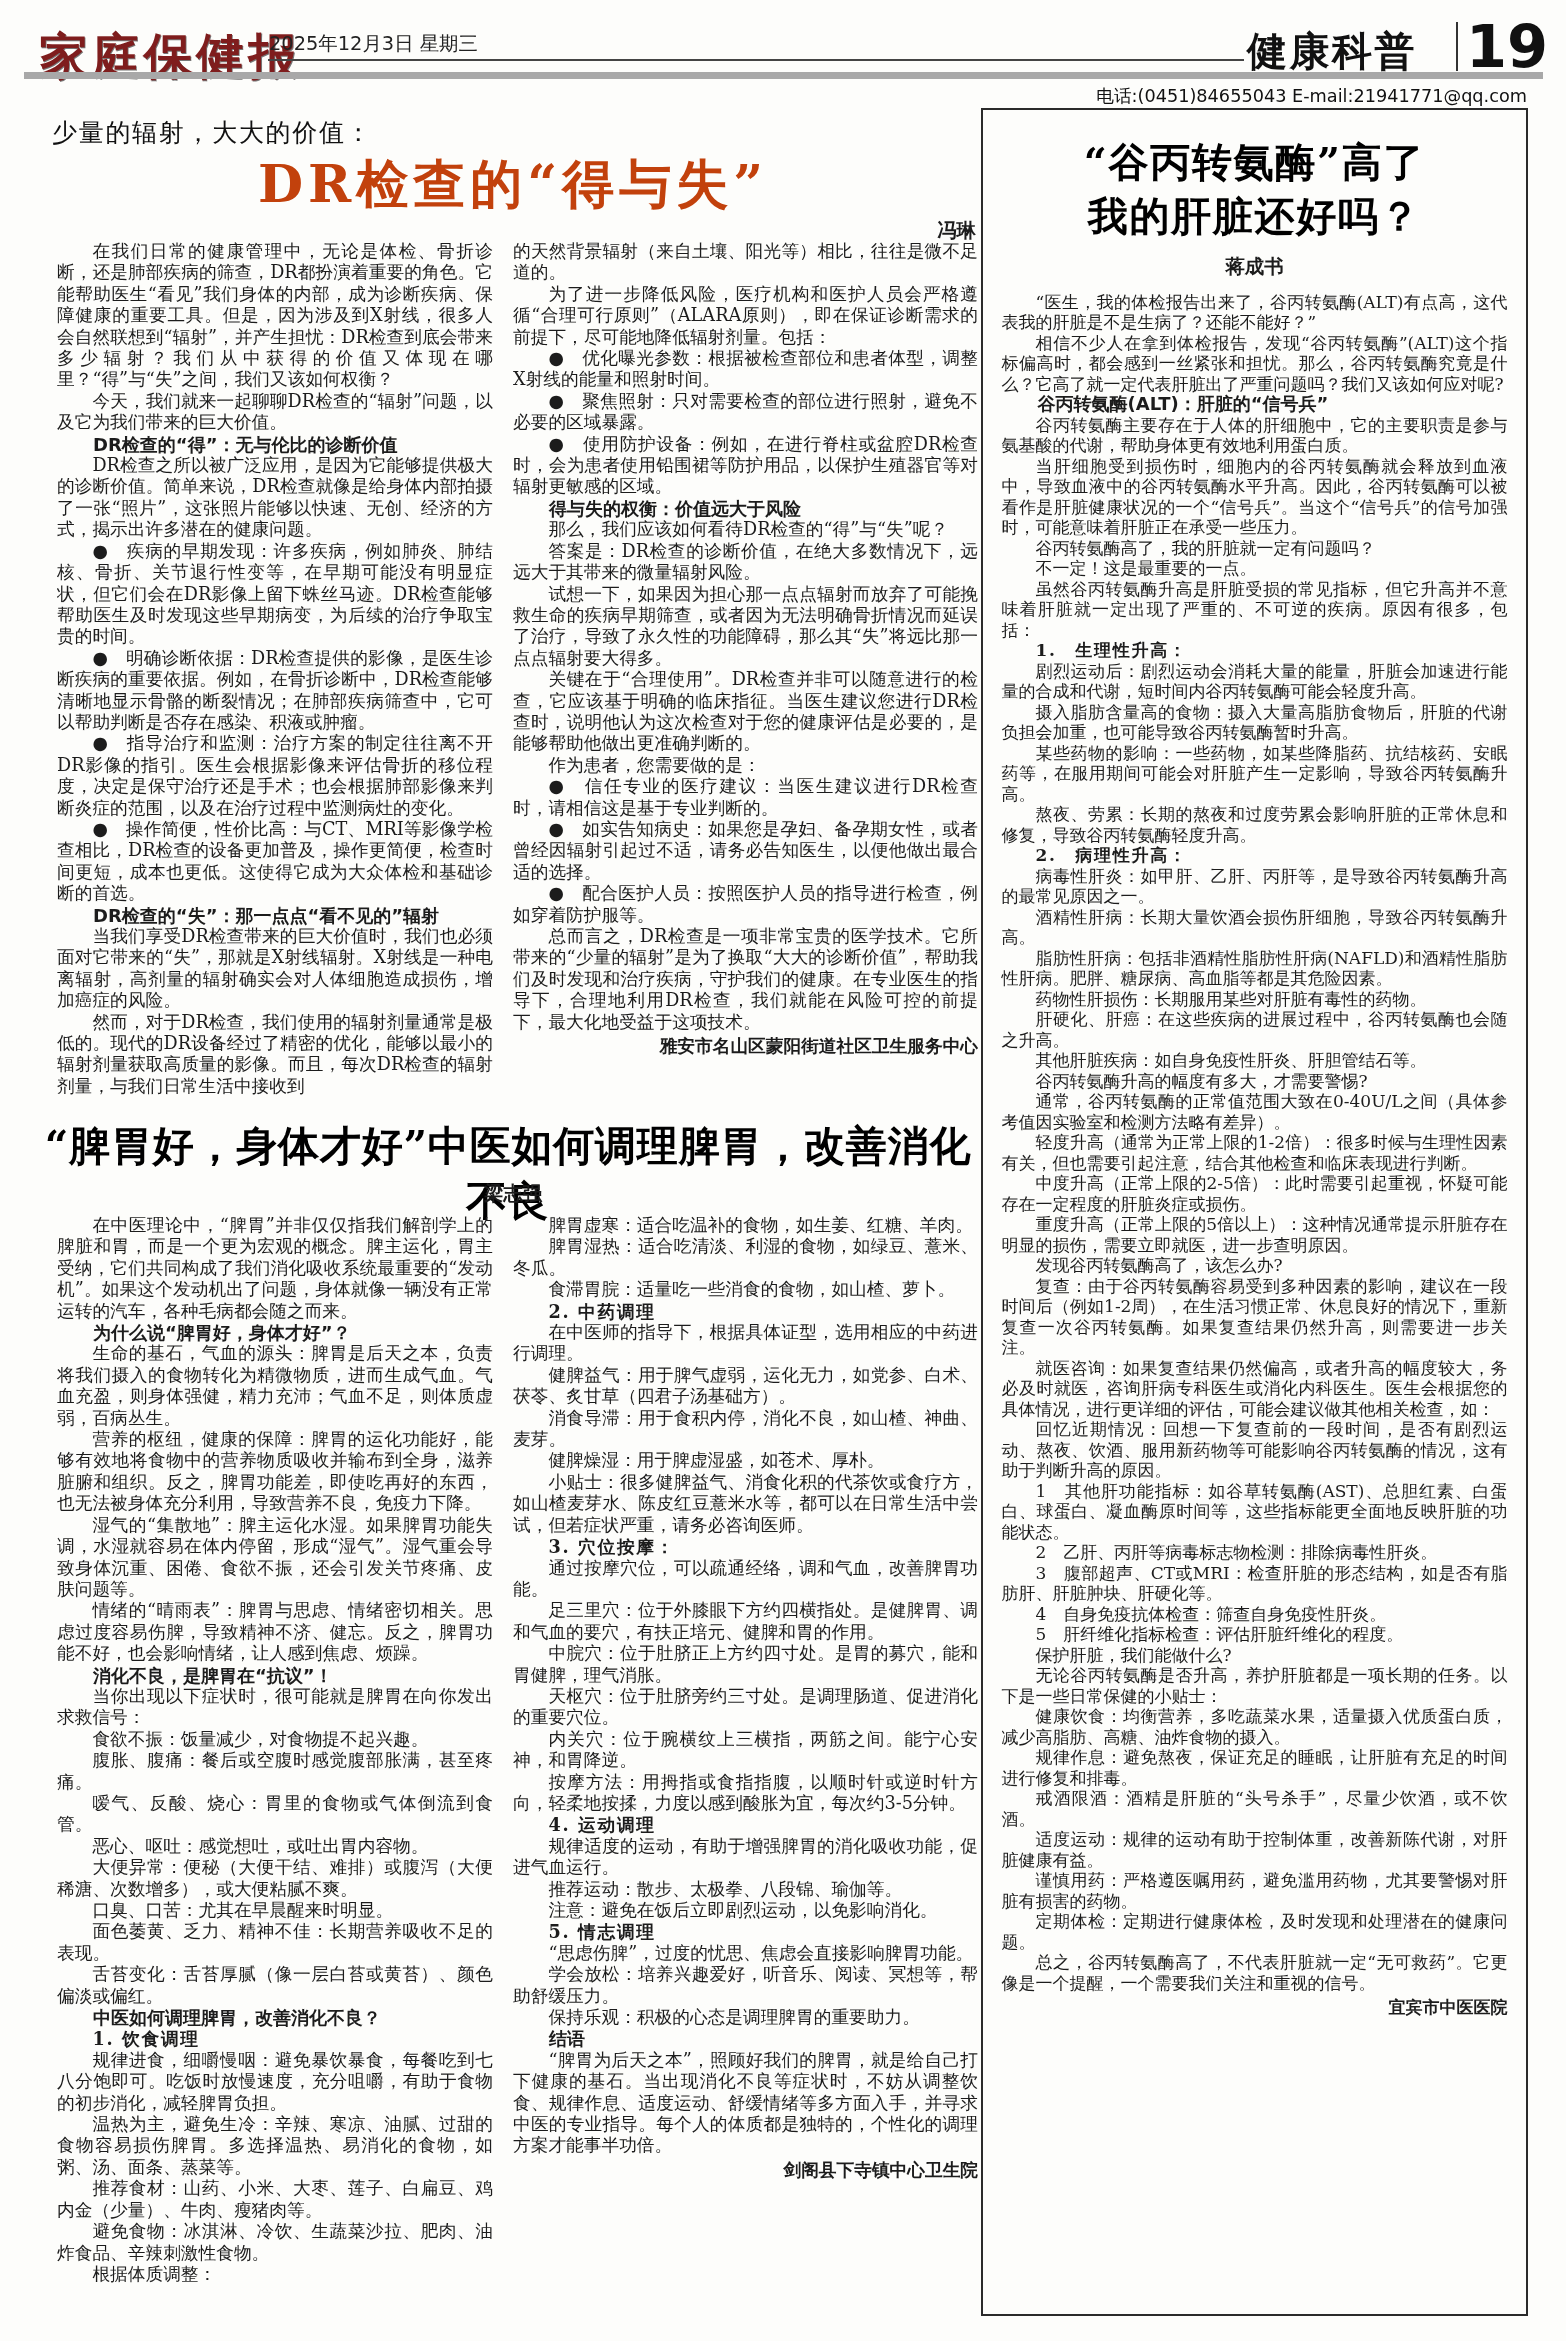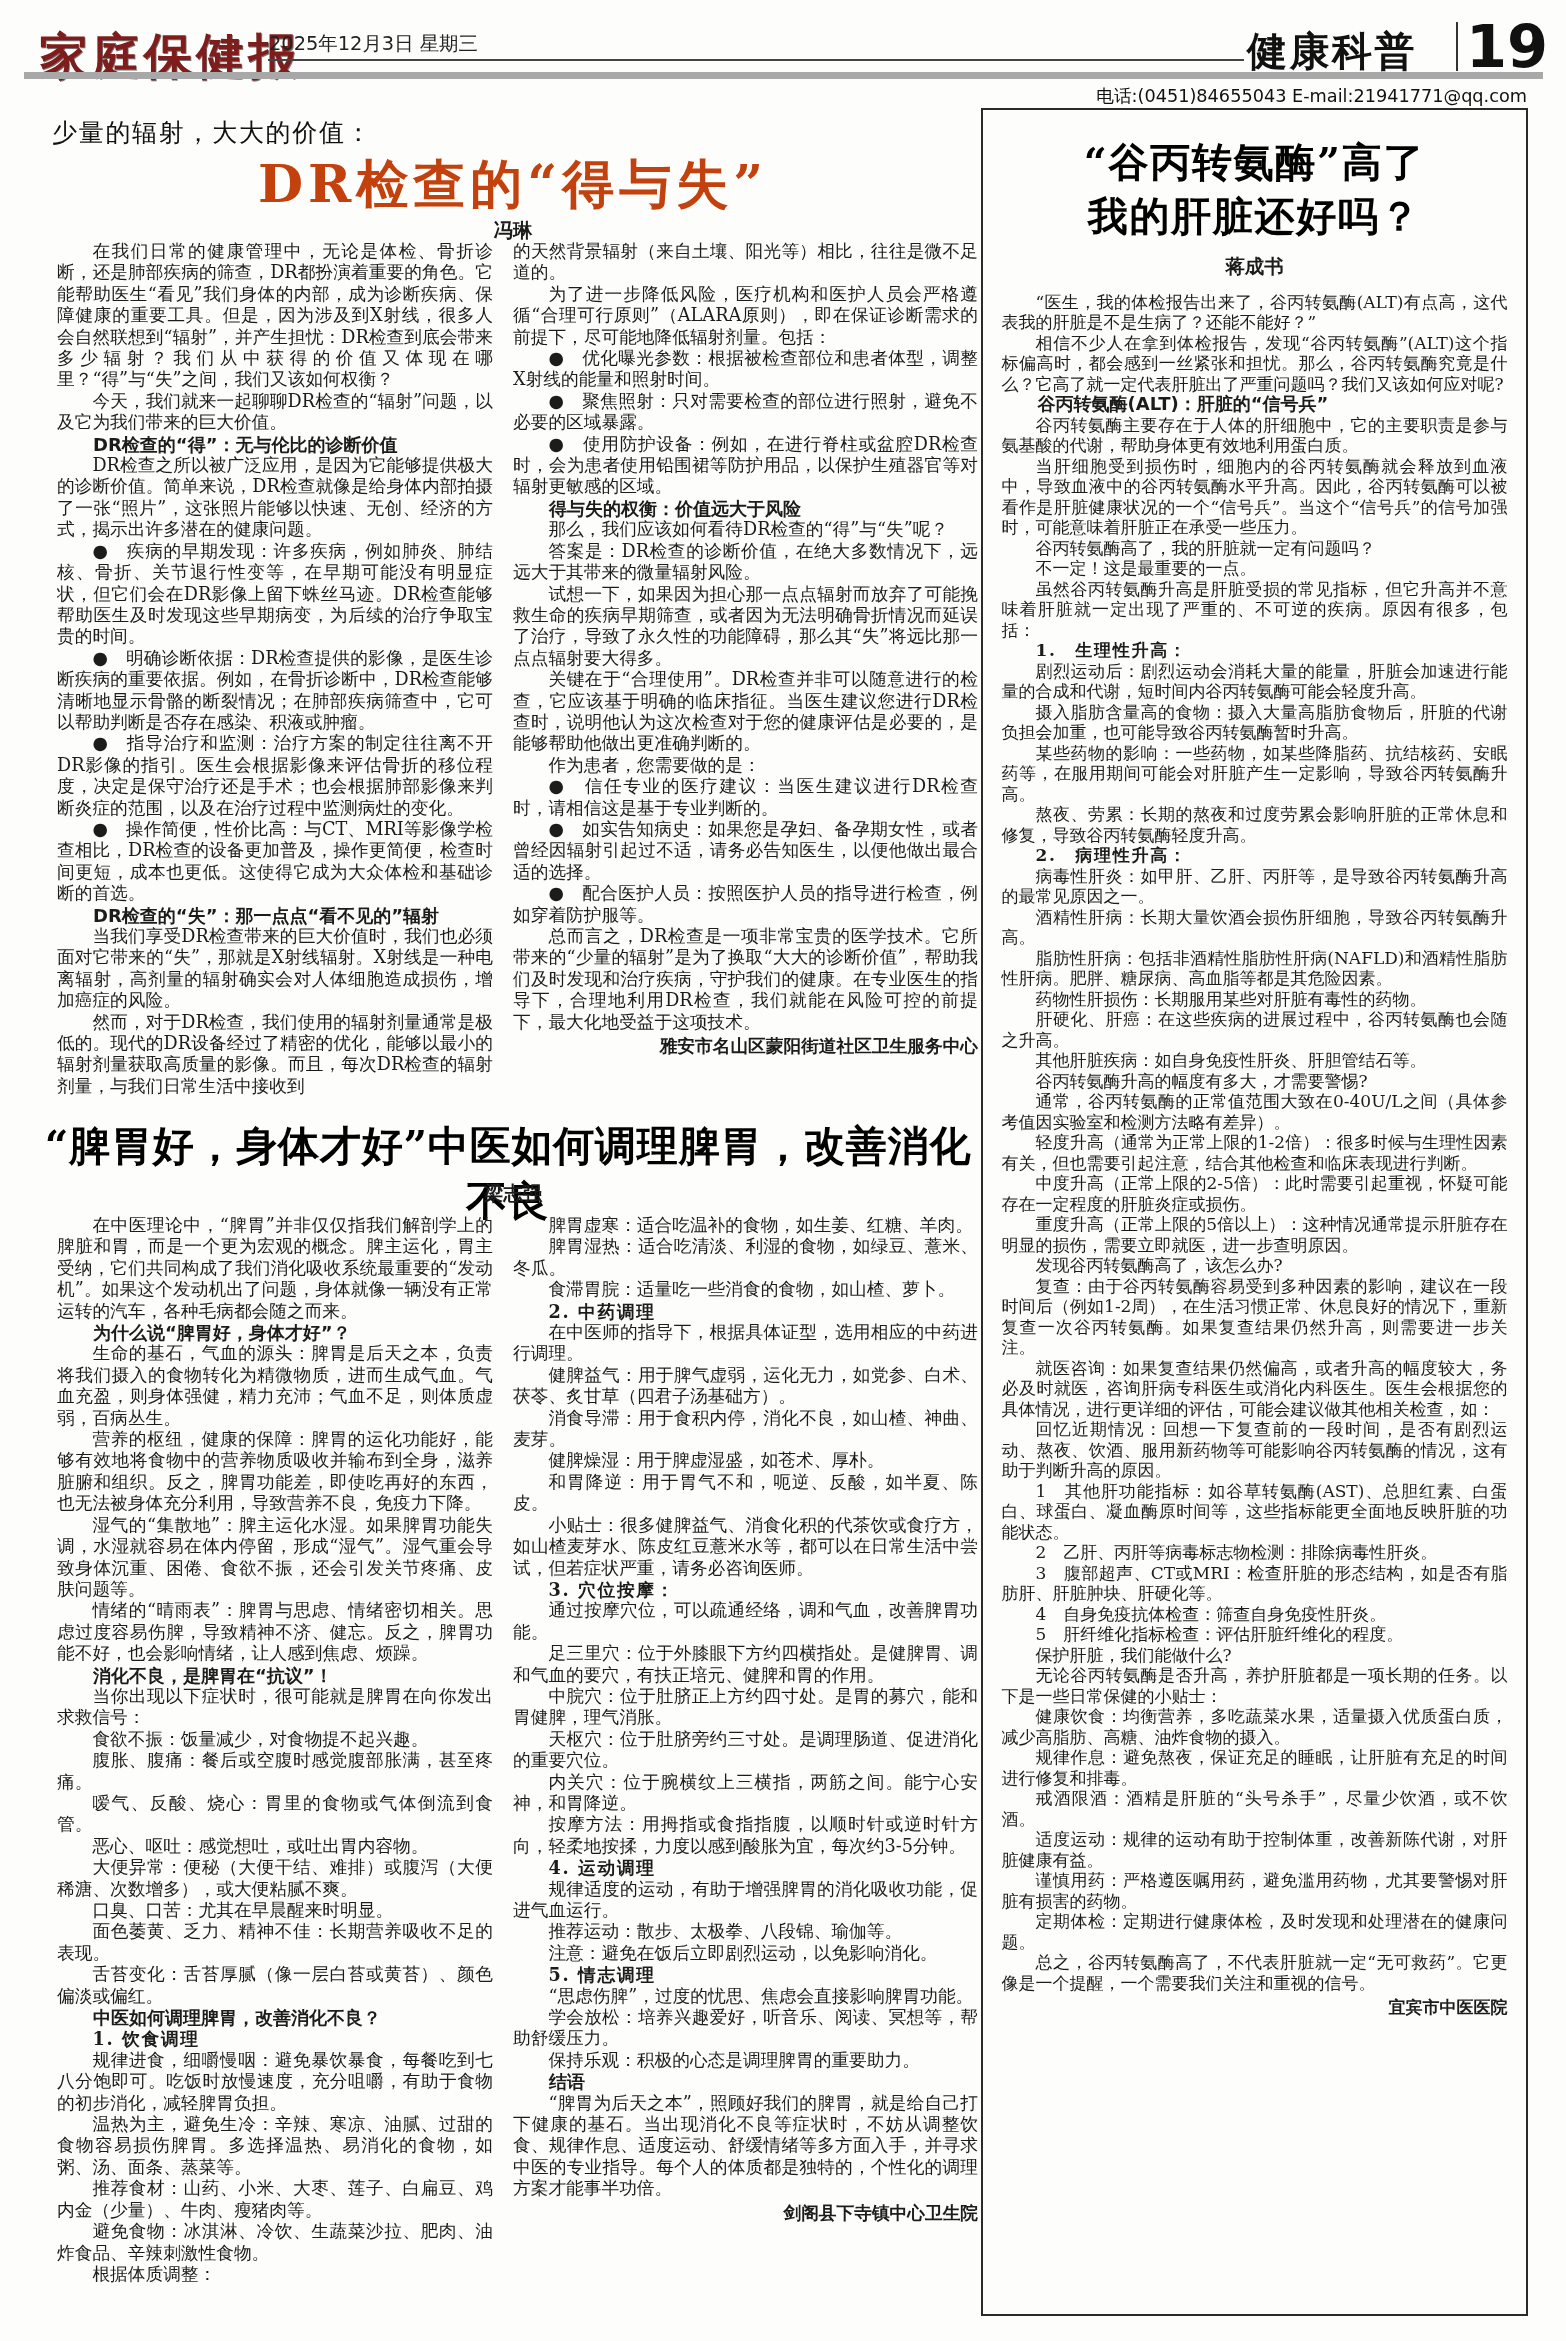--- a/index.html
+++ b/index.html
@@ -18,21 +18,21 @@
   .page-no-divider{position:absolute;left:1456px;top:22px;width:1.7px;height:49px;background:#333;}
   .page-no{position:absolute;left:1466px;top:11.8px;font-size:59px;font-weight:700;
         font-family:"DejaVu Sans","Liberation Sans",sans-serif;color:#111;}
   .contact-line{position:absolute;left:757px;top:84px;width:770px;text-align:right;font-size:17.7px;
         font-family:"DejaVu Sans","Liberation Sans",sans-serif;color:#111;}
   
   .dr-kicker{position:absolute;left:52px;top:116px;font-size:25px;letter-spacing:1.7px;
         font-family:"DejaVu Sans","Liberation Sans",sans-serif;color:#111;}
   .dr-title{position:absolute;left:50px;top:150px;width:926px;text-align:center;font-size:52px;
         font-weight:900;letter-spacing:5px;color:#c2410c;}
-  .dr-author{position:absolute;left:50px;top:217px;width:926px;text-align:center;font-size:19.4px;font-weight:700;}
+  .dr-author{position:absolute;left:50px;top:217px;width:926px;text-align:right;font-size:19.4px;font-weight:700;}
   .dr-col1{position:absolute;left:57px;top:241px;width:436px;height:874px;overflow:hidden;}
   .dr-col2{position:absolute;left:513px;top:241px;width:465px;height:874px;overflow:hidden;}
   
   .sp-title{position:absolute;left:36px;top:1119px;width:944px;text-align:center;font-size:41px;
         font-weight:900;letter-spacing:0.8px;color:#000;}
   .sp-author{position:absolute;left:50px;top:1180px;width:926px;text-align:center;font-size:19.4px;font-weight:700;}
   .sp-col1{position:absolute;left:57px;top:1215px;width:436px;height:1104px;overflow:hidden;}
   .sp-col2{position:absolute;left:513px;top:1215px;width:465px;height:1104px;overflow:hidden;}
   
   .alt-box{position:absolute;left:981px;top:108px;width:547px;height:2208px;
@@ -130,21 +130,20 @@
     </div>
   <div class="sp-col2 col">
       <p class="blk p">脾胃虚寒：适合吃温补的食物，如生姜、红糖、羊肉。</p>
       <p class="blk p">脾胃湿热：适合吃清淡、利湿的食物，如绿豆、薏米、冬瓜。</p>
       <p class="blk p">食滞胃脘：适量吃一些消食的食物，如山楂、萝卜。</p>
       <p class="blk k">2. 中药调理</p>
       <p class="blk p">在中医师的指导下，根据具体证型，选用相应的中药进行调理。</p>
       <p class="blk p">健脾益气：用于脾气虚弱，运化无力，如党参、白术、茯苓、炙甘草（四君子汤基础方）。</p>
       <p class="blk p">消食导滞：用于食积内停，消化不良，如山楂、神曲、麦芽。</p>
       <p class="blk p">健脾燥湿：用于脾虚湿盛，如苍术、厚朴。</p>
-      <p class="blk p">和胃降逆：用于胃气不和，呃逆、反酸，如半夏、陈皮。</p>
       <p class="blk p">小贴士：很多健脾益气、消食化积的代茶饮或食疗方，如山楂麦芽水、陈皮红豆薏米水等，都可以在日常生活中尝试，但若症状严重，请务必咨询医师。</p>
       <p class="blk k">3. 穴位按摩：</p>
       <p class="blk p">通过按摩穴位，可以疏通经络，调和气血，改善脾胃功能。</p>
       <p class="blk p">足三里穴：位于外膝眼下方约四横指处。是健脾胃、调和气血的要穴，有扶正培元、健脾和胃的作用。</p>
       <p class="blk p">中脘穴：位于肚脐正上方约四寸处。是胃的募穴，能和胃健脾，理气消胀。</p>
       <p class="blk p">天枢穴：位于肚脐旁约三寸处。是调理肠道、促进消化的重要穴位。</p>
       <p class="blk p">内关穴：位于腕横纹上三横指，两筋之间。能宁心安神，和胃降逆。</p>
       <p class="blk p">按摩方法：用拇指或食指指腹，以顺时针或逆时针方向，轻柔地按揉，力度以感到酸胀为宜，每次约3-5分钟。</p>
       <p class="blk k">4. 运动调理</p>
       <p class="blk p">规律适度的运动，有助于增强脾胃的消化吸收功能，促进气血运行。</p>

